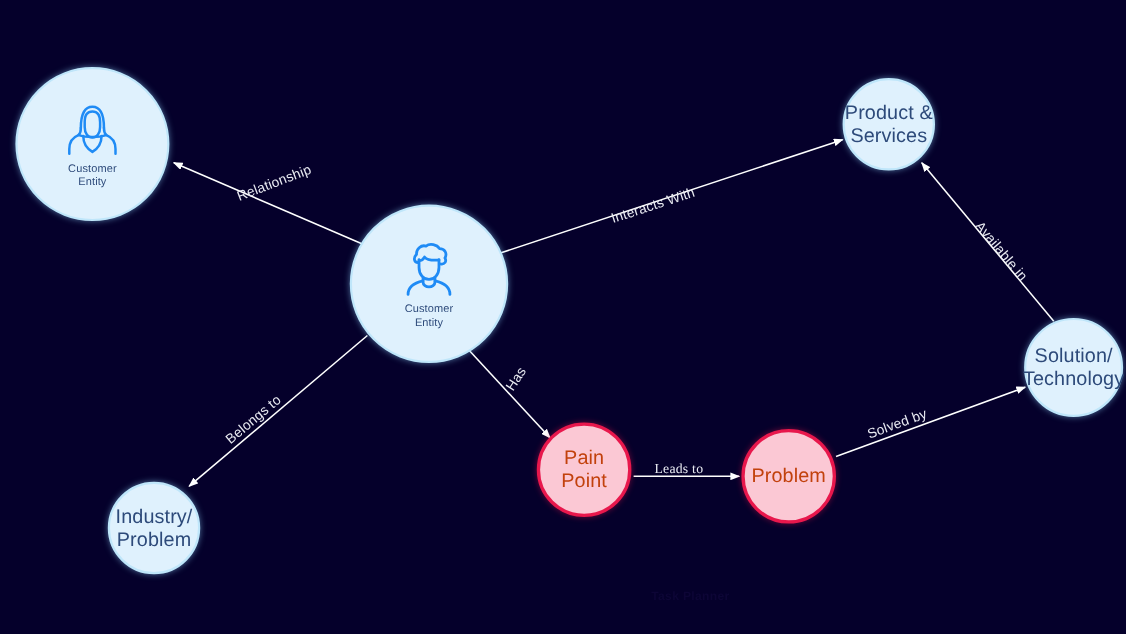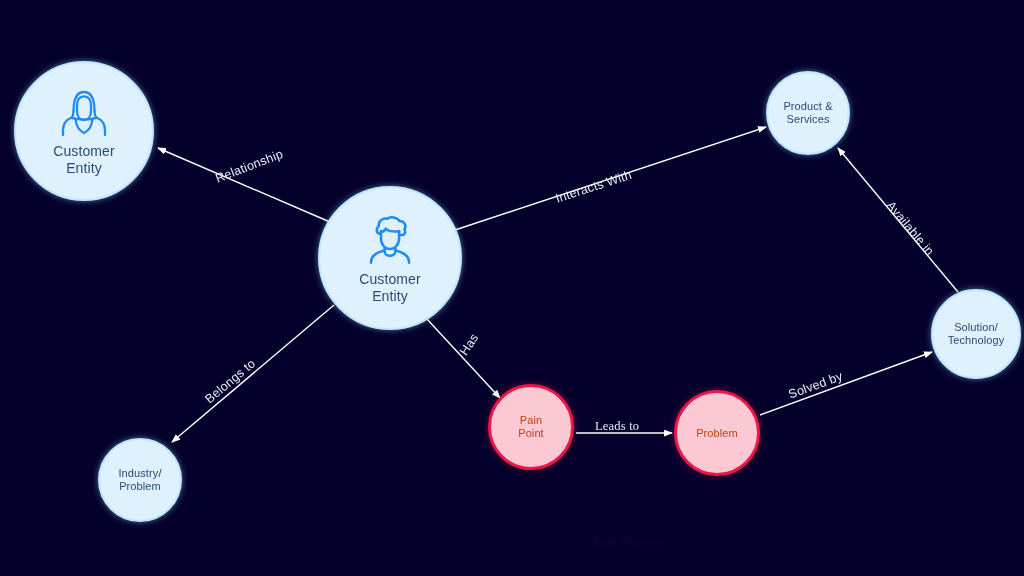--- a/index.html
+++ b/index.html
@@ -44,26 +44,26 @@
     color: #2d4a7a;
     box-shadow: 0 0 6px rgba(140,210,250,0.55);
   }
   .node-pink {
     background: #fbc8d4;
     border: 3px solid #e8174c;
     color: #c2410c;
     box-shadow: 0 0 6px rgba(232,23,76,0.45);
   }
   .node-label {
-    font-size: 11px;
+    font-size: 18px;
     font-weight: 400;
     white-space: pre-line;
     letter-spacing: 0.1px;
   }
-  .node-label.big { font-size: 14px; }
+  .node-label.big { font-size: 10px; }
   .avatar-icon {
     display: block;
     margin-bottom: 2px;
   }
   .edge-label {
     position: absolute;
     color: #e9eaf2;
     font-size: 12.5px;
     white-space: nowrap;
     transform-origin: left center;

